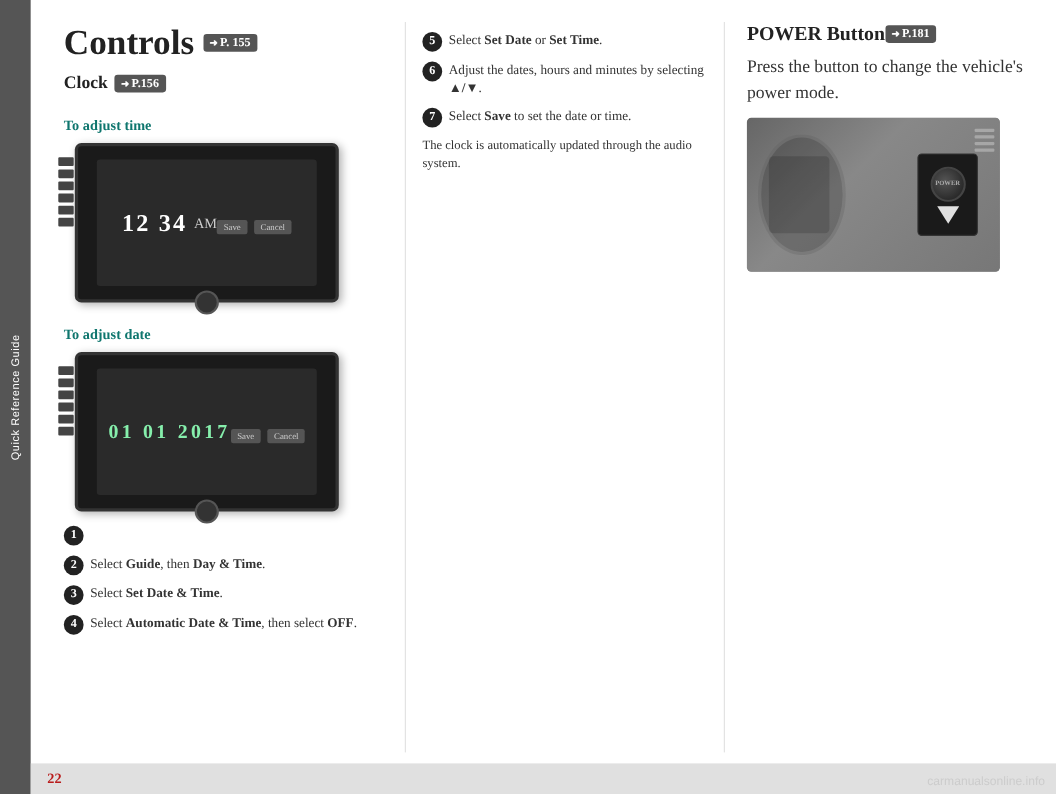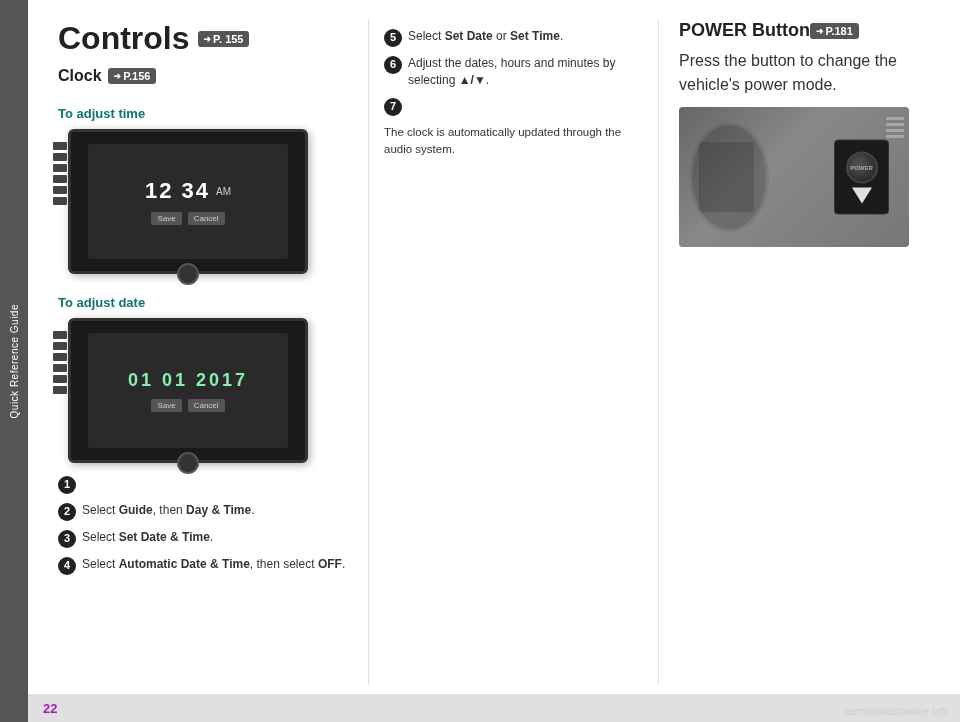--- a/index.html
+++ b/index.html
@@ -30,20 +30,21 @@
       white-space: nowrap;
       letter-spacing: 0.5px;
     }
 
     
     .main-content {
       flex: 1;
       background: white;
       display: flex;
       flex-direction: column;
+      font-family: Liberation Serif, serif;
     }
 
     .content-body {
       flex: 1;
       display: flex;
       padding: 20px 20px 10px 30px;
     }
 
     
     .left-col {
@@ -126,21 +127,21 @@
       border: 3px solid #333;
       box-shadow: 2px 2px 8px rgba(0,0,0,0.3);
     }
 
     .screen-display {
       width: 200px;
       height: 115px;
       background: #2a2a2a;
       border-radius: 3px;
       display: flex;
-      flex-direction: column;
+      flex-direction: row;
       align-items: center;
       justify-content: center;
       position: relative;
     }
 
     .screen-time {
       color: white;
       font-size: 22px;
       font-weight: bold;
       letter-spacing: 2px;
@@ -237,21 +238,21 @@
 
     
     .page-bar {
       height: 28px;
       background: #e0e0e0;
       display: flex;
       align-items: center;
       padding: 0 15px;
       font-size: 13px;
       font-weight: bold;
-      color: #a21caf;
+      color: #b91c1c;
     }
 
     
     .power-section-title {
       font-size: 18px;
       font-weight: bold;
       color: #222;
       margin-bottom: 8px;
       display: flex;
       align-items: center;
@@ -377,21 +378,21 @@
           <div class="side-btn"></div>
           <div class="side-btn"></div>
           <div class="side-btn"></div>
           <div class="side-btn"></div>
           <div class="side-btn"></div>
           <div class="side-btn"></div>
         </div>
         <div class="screen-display">
           <div style="position:relative; display:flex; align-items:center;">
             <span class="screen-time">12   34</span>
-            <span class="screen-ampm" style="position:static; margin-left:6px; color:#ccc; font-size:10px;">AM</span>
+            <span class="screen-ampm" style="position:static; margin-left:6px; color:#ccc; font-size:13px;">AM</span>
           </div>
           <div class="screen-buttons">
             <span class="screen-btn">Save</span>
             <span class="screen-btn">Cancel</span>
           </div>
         </div>
         <div class="bottom-knob"></div>
       </div>
 
       <div class="sub-title">To adjust date</div>
@@ -447,20 +448,23 @@
         </div>
       </div>
       <div class="step-item">
         <div class="step-number">6</div>
         <div class="step-text">
           Adjust the dates, hours and minutes by selecting <b>▲/▼</b>.
         </div>
       </div>
       <div class="step-item">
         <div class="step-number">7</div>
+        <div class="step-text">
+          Select <b>Save</b> to set the date or time.
+        </div>
       </div>
       <div class="mid-note">The clock is automatically updated through the audio system.</div>
     </div>
 
     <div class="right-col">
       <div class="power-section-title">
         <span>POWER Button</span>
         <span class="page-ref-badge">
           <span class="arrow">➜</span>
           <span>P.181</span>

